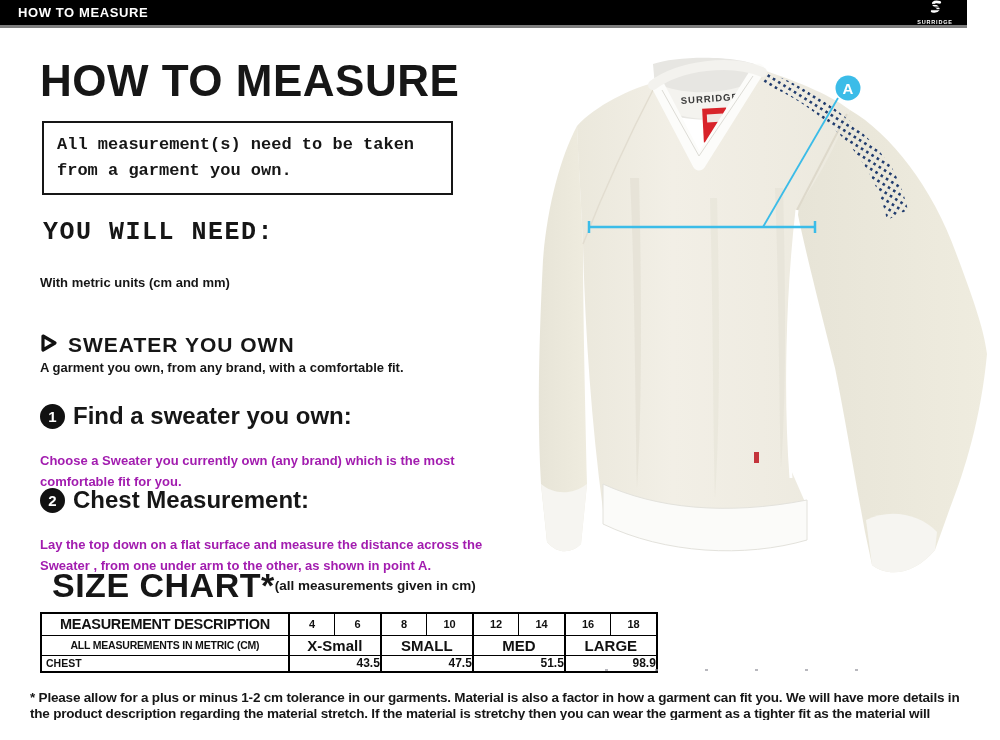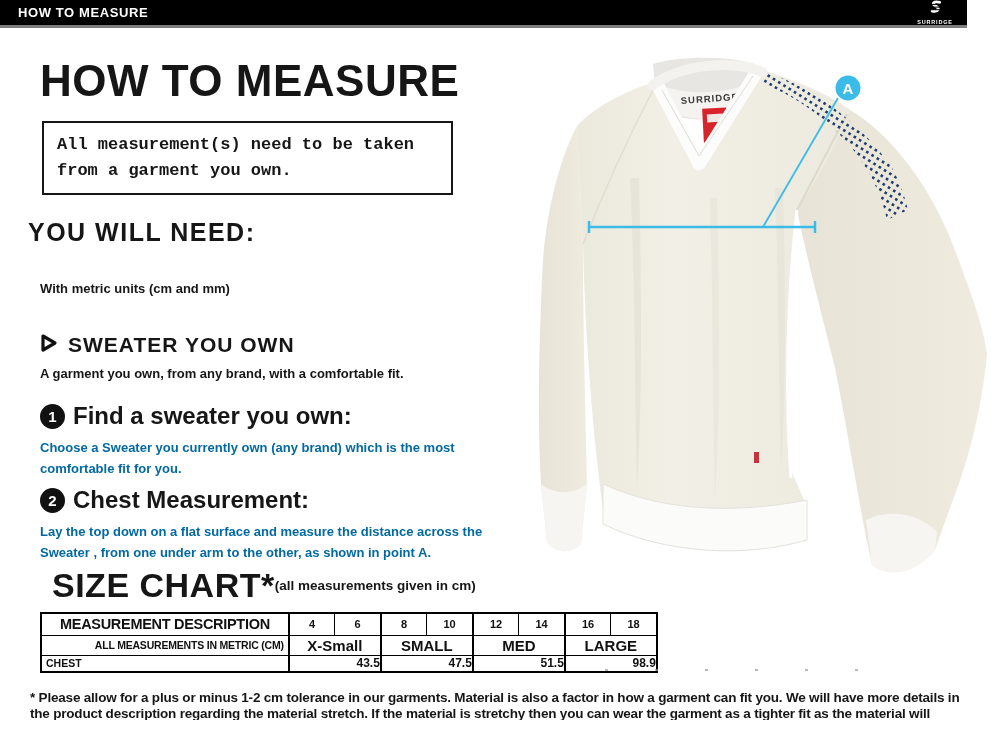--- a/index.html
+++ b/index.html
@@ -13,48 +13,48 @@
   .topbar-logo { position:absolute; right:6px; top:1px; width:52px; height:23px;
                  display:flex; flex-direction:column; align-items:center; justify-content:center; cursor:pointer; }
   .topbar-logo .brand-word { color:#fff; font-size:5.5px; font-weight:bold; letter-spacing:.8px; margin-top:1px; }
   .grey-rule { position:absolute; left:0; top:25px; width:967px; height:3px; background:#7e7e7e; }
 
   
   .h1 { position:absolute; left:40px; top:56px; font-size:44px; font-weight:bold; color:#161616; letter-spacing:.5px; }
   .notice-box { position:absolute; left:42px; top:121px; width:411px; border:2px solid #161616;
                 padding:9px 13px; }
   .notice-box p { font-size:17px; font-weight:bold; color:#161616; line-height:26px;font-family:Liberation Mono, monospace; }
-  .need-heading { position:absolute; left:28px; top:218px; font-size:25px; font-weight:bold; color:#161616; letter-spacing:1.5px; }
+  .need-heading { position:absolute; left:43px; top:218px; font-size:25px; font-weight:bold; color:#161616; letter-spacing:1.5px;font-family:Liberation Mono, monospace; }
 
   .need-item-1 { position:absolute; left:40px; top:272px; }
   .need-item-2 { position:absolute; left:40px; top:333px; }
   .need-row { display:flex; align-items:center; gap:10px; }
   .need-title { font-size:21px; font-weight:bold; color:#161616; letter-spacing:1px; }
-  .need-desc { font-size:13px; font-weight:bold; color:#161616; margin-top:9px; }
+  .need-desc { font-size:13px; font-weight:bold; color:#161616; margin-top:3px; }
 
   .step-1 { position:absolute; left:40px; top:402px; width:470px; }
   .step-2 { position:absolute; left:40px; top:486px; width:470px; }
   .step-head { display:flex; align-items:center; gap:8px; }
   .step-num { width:25px; height:25px; border-radius:50%; background:#111; color:#fff;
               display:flex; align-items:center; justify-content:center; font-size:15px; font-weight:bold; flex:0 0 25px; }
   .step-title { font-size:24px; font-weight:bold; color:#161616; }
-  .step-desc { font-size:13px; font-weight:bold; color:#0369a1; line-height:21px; margin-top:7px; }
+  .step-desc { font-size:13px; font-weight:bold; color:#a21caf; line-height:21px; margin-top:20px; }
 
   .sizechart-head { position:absolute; left:52px; top:566px; display:flex; align-items:center; }
   .sizechart-title { font-size:34px; font-weight:bold; color:#161616; letter-spacing:.5px; }
   .sizechart-sub { font-size:13.5px; font-weight:bold; color:#161616; }
 
   
   table.sizes { position:absolute; left:40px; top:612px; border-collapse:collapse; table-layout:fixed; }
   table.sizes td, table.sizes th { border:1px solid #000; color:#111; overflow:hidden; white-space:nowrap; }
   table.sizes { border:2px solid #000; }
   col.c-desc { width:200px; } col.c-size { width:46px; }
   .r1 th { font-size:14.5px; letter-spacing:-.3px; text-align:left; padding:1px 18px; height:22px; }
   .r1 td { font-size:11px; font-weight:bold; text-align:center; }
-  .r2 th { font-size:10.5px; text-align:right; padding:1px 4px; height:20px; letter-spacing:-.2px;margin-top:46px; }
+  .r2 th { font-size:10.5px; text-align:center; padding:1px 4px; height:20px; letter-spacing:-.2px;margin-top:46px; }
   .r2 td { font-size:15px; font-weight:bold; text-align:center; }
   .r3 th { font-size:10.5px; text-align:left; padding:1px 4px; height:17px; }
   .r3 td { font-size:12px; font-weight:bold; text-align:right; }
   .gb { border-left:2px solid #000 !important; }
 
   .tick-dots { position:absolute; left:605px; top:669px; width:260px; height:2px;
                background:repeating-linear-gradient(to right,#9a9aa2 0 3px,transparent 3px 50px); opacity:.7; }
 
   
   .footnote { position:absolute; left:30px; top:690px; width:938px; font-size:13.5px; font-weight:600;

